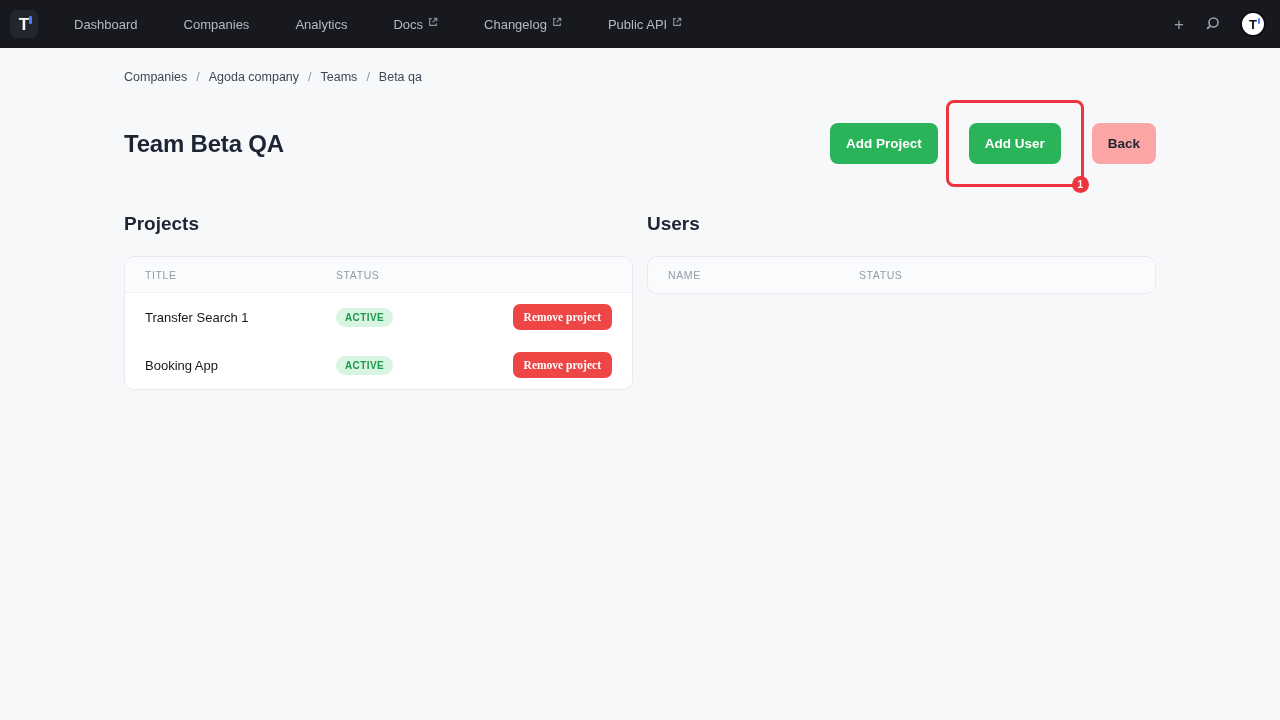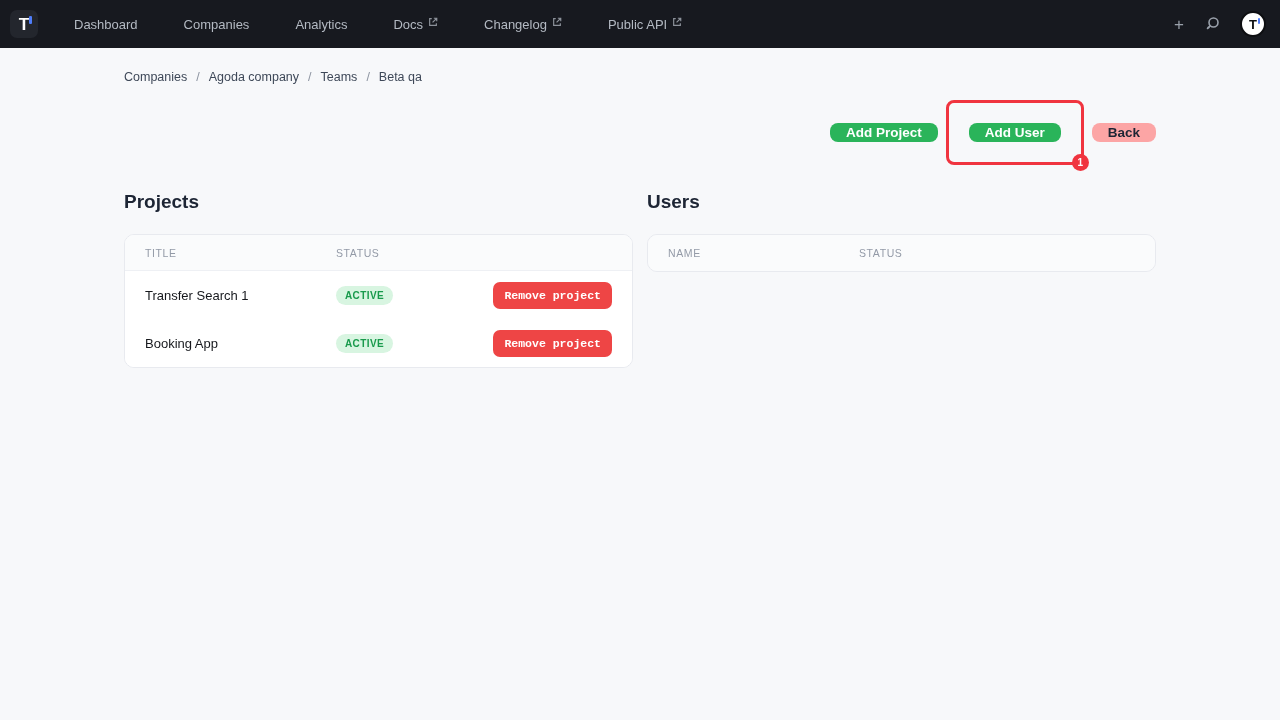--- a/index.html
+++ b/index.html
@@ -52,21 +52,21 @@
     margin-top:22px; display:flex; align-items:center; gap:9px;
     font-size:12.5px; color:#3e4858;
   }
   .breadcrumb .sep { color:#8d94a1; }
   .breadcrumb .crumb { cursor:pointer; }
 
   .title-row { margin-top:16px; display:flex; align-items:center; }
   .page-title { font-size:24px; font-weight:700; color:#1d2534; letter-spacing:-.2px; }
   .actions { margin-left:auto; display:flex; align-items:center; gap:8px; }
   .btn {
-    height:19px; padding:0 16px; border:none; border-radius:8px;
+    height:41px; padding:0 16px; border:none; border-radius:8px;
     font-family:"Liberation Sans", sans-serif;
     font-size:13.5px; font-weight:600; cursor:pointer; white-space:nowrap;
   }
   .btn-green { background:#2ab45a; color:#ffffff; }
   .btn-back { background:#fca5a5; color:#1d2534; }
   .annotation-box {
     position:relative; display:inline-flex;
     border:3px solid #f0343f; border-radius:8px; padding:20px;
   }
   .annotation-badge {
@@ -99,21 +99,21 @@
   .c3 { padding-right:20px; display:flex; justify-content:flex-end; }
   .t-row { display:flex; align-items:center; height:48px; background:#ffffff; }
   .cell-title { font-size:13px; color:#16181d; }
   .status-badge {
     display:inline-block; background:#d8f5e1; color:#199a4c;
     font-size:10px; font-weight:700; letter-spacing:.4px;
     padding:4px 9px; border-radius:999px;
   }
   .btn-remove {
     background:#ee4545; color:#ffffff; border:none; cursor:pointer;
-    font-family:Liberation Mono, monospace;
+    font-family:Liberation Serif, serif;
     font-size:11.5px; font-weight:600;
     padding:7px 11px; border-radius:7px; white-space:nowrap;
   }
 </style>
 </head>
 <body>
 
 <header class="navbar">
   <div class="logo-box">
     <span class="t">T</span>
@@ -173,20 +173,21 @@
     <span class="crumb">Companies</span>
     <span class="sep">/</span>
     <span class="crumb">Agoda company</span>
     <span class="sep">/</span>
     <span class="crumb">Teams</span>
     <span class="sep">/</span>
     <span class="crumb">Beta qa</span>
   </div>
 
   <div class="title-row">
+    <h1 class="page-title">Team Beta QA</h1>
     <div class="actions">
       <button class="btn btn-green">Add Project</button>
       <span class="annotation-box">
         <button class="btn btn-green">Add User</button>
         <span class="annotation-badge">1</span>
       </span>
       <button class="btn btn-back">Back</button>
     </div>
   </div>
 

